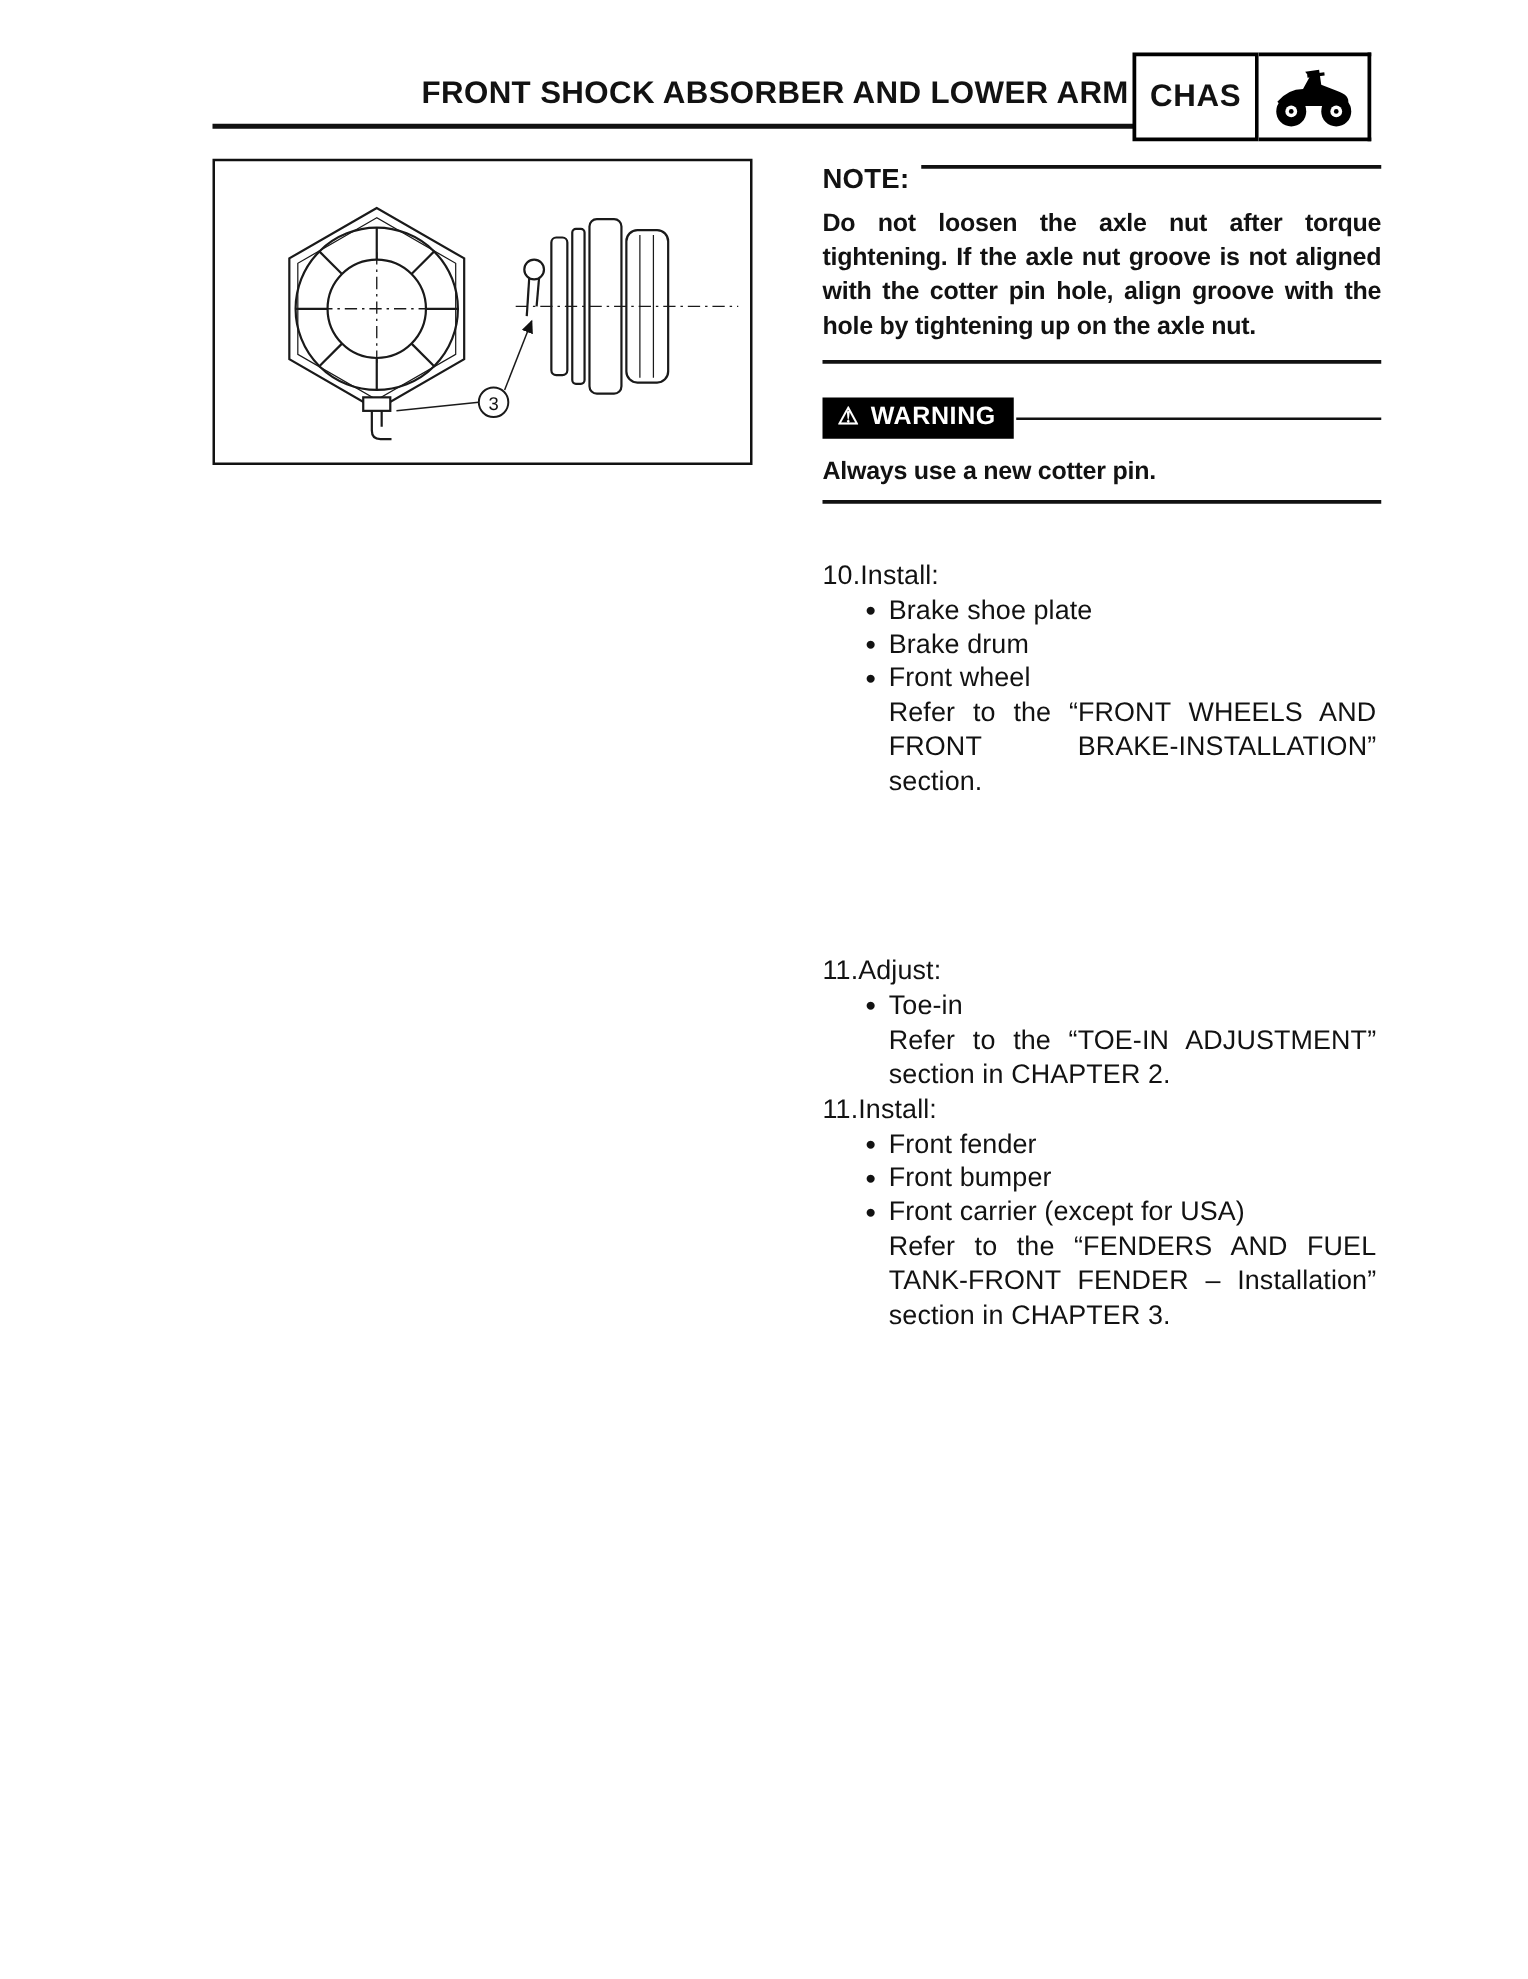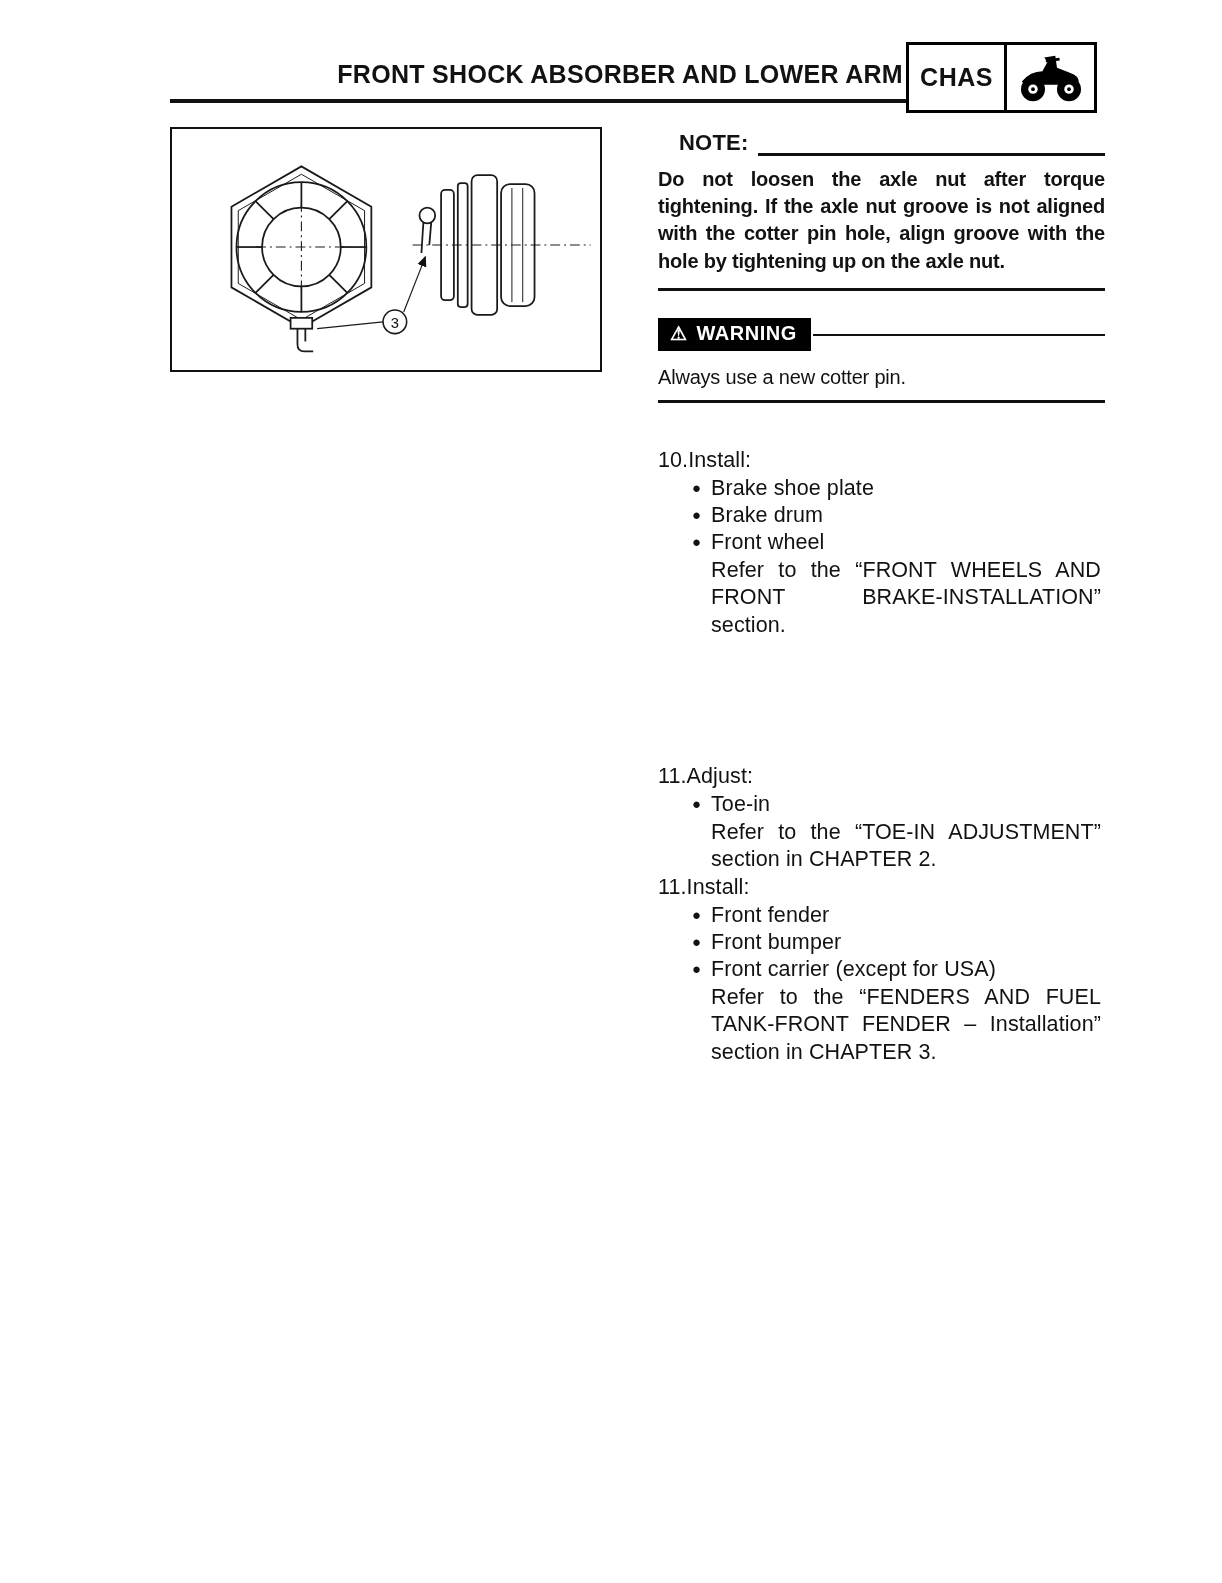--- a/index.html
+++ b/index.html
@@ -29,37 +29,37 @@
 
   
   .figure-box{
     position:absolute;left:170px;top:127px;width:432px;height:245px;
     border:2.5px solid #111;box-sizing:border-box;background:#fff;
   }
   .figure-box svg{display:block;width:100%;height:100%;}
 
   
   .right-col{position:absolute;left:658px;top:130px;width:447px;}
-  .note-head{display:flex;align-items:flex-end;margin-left:21px;}
+  .note-head{display:flex;align-items:flex-start;}
   .note-label{font-size:22px;font-weight:bold;letter-spacing:.2px;}
   .head-line{flex:1;height:0;border-top:3.5px solid #111;margin-left:10px;margin-top:2px;}
   .note-text{
     margin:10px 0 0 0;font-size:20px;font-weight:bold;line-height:1.36;
     letter-spacing:-0.2px;text-align:justify;
   }
   .rule{height:0;border-top:3.5px solid #111;}
   .rule.after-note{margin-top:13px;}
   .warning-row{display:flex;align-items:center;margin-top:27px;}
   .warning-box{
     background:#000;color:#fff;display:flex;align-items:center;gap:9px;
     padding:4px 14px 6px 12px;font-size:20px;font-weight:bold;letter-spacing:.5px;
   }
   .warn-icon{font-size:19px;line-height:1;}
   .warning-row .head-line{border-top-width:2px;margin-left:2px;}
-  .warning-text{margin:15px 0 0 0;font-size:20px;font-weight:normal;letter-spacing:-0.2px;}
+  .warning-text{margin:15px 0 0 0;font-size:20px;font-weight:bold;letter-spacing:-0.2px;}
   .rule.after-warning{margin-top:11px;}
 
   
   .steps{margin-top:44px;font-size:21.5px;line-height:1.26;letter-spacing:.1px;}
   .step-head{display:flex;}
   .step-head .num{white-space:pre;}
   .items{margin:1px 0 0 34px;padding:0;list-style:none;}
   .items li{display:flex;align-items:baseline;}
   .bullet{width:19px;font-size:15px;line-height:1;position:relative;top:-2px;}
   .refer{margin:1px 4px 0 53px;text-align:justify;line-height:1.27;}

